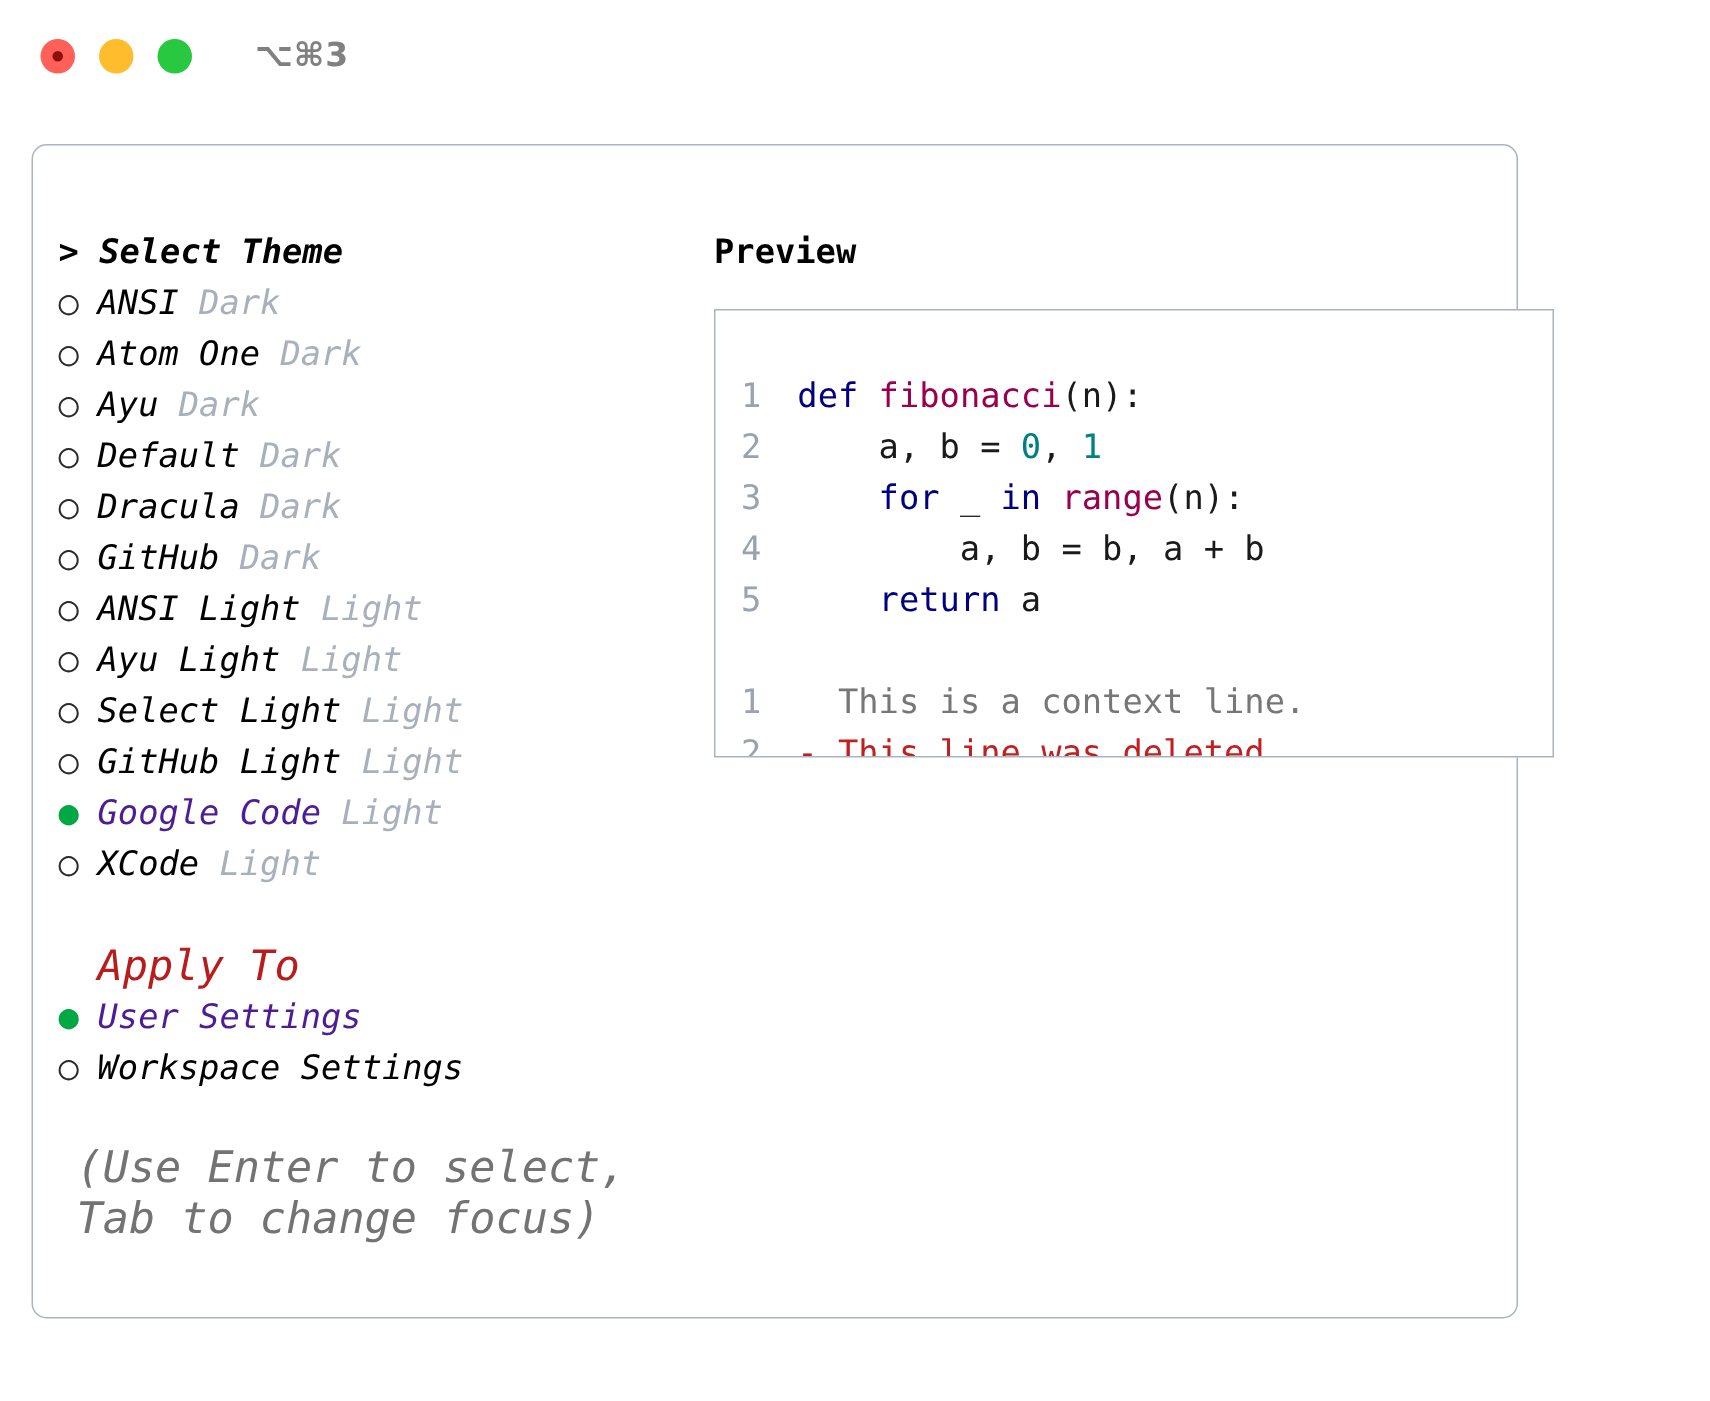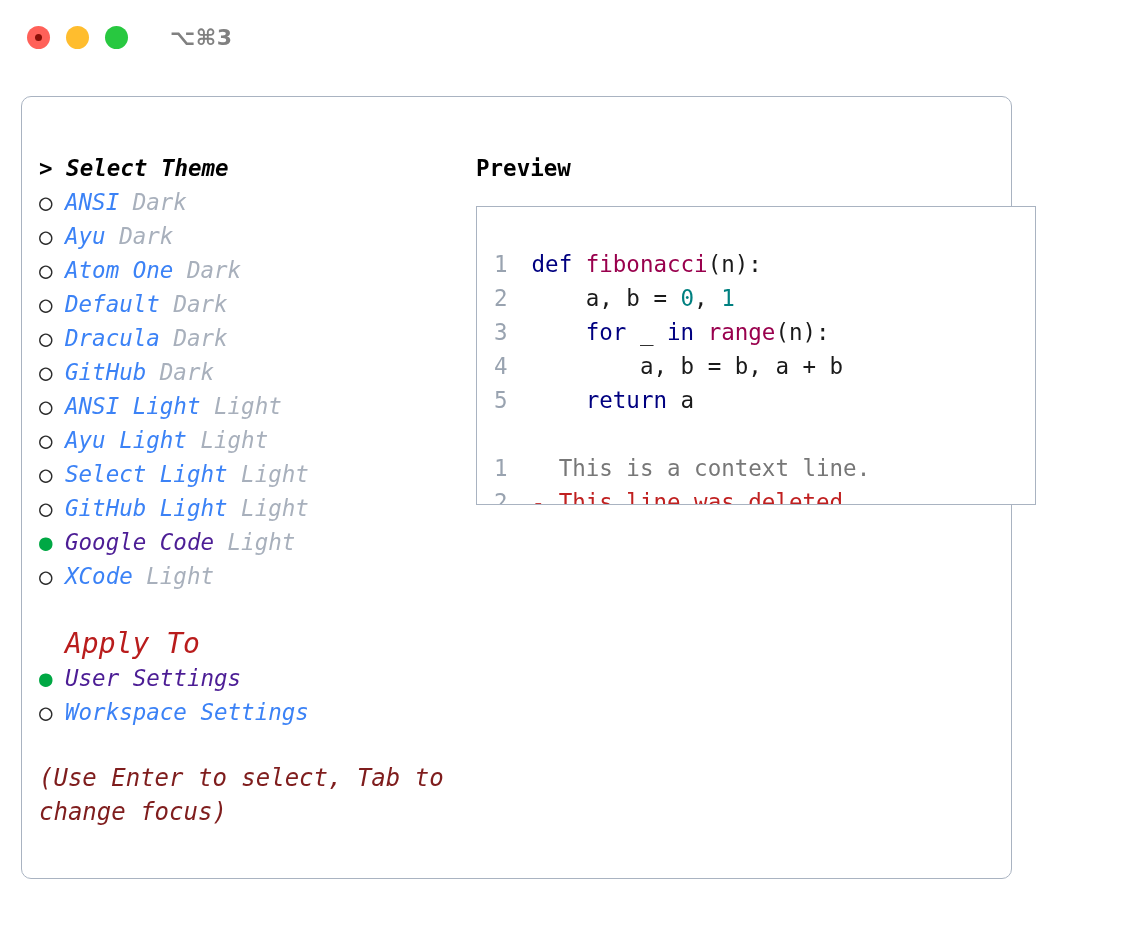--- a/index.html
+++ b/index.html
@@ -100,39 +100,40 @@
     white-space: pre;
     color: #2a2a2a;
     display: block;
   }
   .marker {
     display: inline-block;
     width: 26px;
     color: #2a2a2a;
   }
   .marker.on { color: #00a844; }
-  .opt-label        { color: #3b82f6; }
+  .opt-label        { color: #000000; }
   .opt-label.sel    { color: #4c1d95; }
   .opt-suffix       { color: #a8b0bc; }
 
   .group-title {
     font-size: 28px;
     line-height: 34px;
     color: #b91c1c;
     white-space: pre;
     padding-left: 26px;
   }
   .spacer-row { height: 34px; }
 
   .hint {
     margin-top: 32px;
-    font-size: 24px;
-    line-height: 34px;
-    color: #7f1d1d;
+    font-size: 29px;
+    line-height: 34px;
+    color: #737373;
     width: 412px;
+    margin-left: 12px;
   }
 
   
   .right-col {
     position: absolute;
     left: 454px;
     top: 54px;
     width: 490px;
   }
   .preview-title {
@@ -184,22 +185,22 @@
     </div>
     <div class="shortcut">⌥⌘3</div>
   </div>
 
   <div class="panel">
 
     <div class="left-col">
       <div class="heading">&gt; Select Theme</div>
       <div id="theme-list">
           <div class="opt-row"><span class="marker">○</span><span class="opt-label">ANSI</span> <span class="opt-suffix">Dark</span></div>
+          <div class="opt-row"><span class="marker">○</span><span class="opt-label">Atom One</span> <span class="opt-suffix">Dark</span></div>
           <div class="opt-row"><span class="marker">○</span><span class="opt-label">Ayu</span> <span class="opt-suffix">Dark</span></div>
-          <div class="opt-row"><span class="marker">○</span><span class="opt-label">Atom One</span> <span class="opt-suffix">Dark</span></div>
           <div class="opt-row"><span class="marker">○</span><span class="opt-label">Default</span> <span class="opt-suffix">Dark</span></div>
           <div class="opt-row"><span class="marker">○</span><span class="opt-label">Dracula</span> <span class="opt-suffix">Dark</span></div>
           <div class="opt-row"><span class="marker">○</span><span class="opt-label">GitHub</span> <span class="opt-suffix">Dark</span></div>
           <div class="opt-row"><span class="marker">○</span><span class="opt-label">ANSI Light</span> <span class="opt-suffix">Light</span></div>
           <div class="opt-row"><span class="marker">○</span><span class="opt-label">Ayu Light</span> <span class="opt-suffix">Light</span></div>
           <div class="opt-row"><span class="marker">○</span><span class="opt-label">Select Light</span> <span class="opt-suffix">Light</span></div>
           <div class="opt-row"><span class="marker">○</span><span class="opt-label">GitHub Light</span> <span class="opt-suffix">Light</span></div>
           <div class="opt-row"><span class="marker on">●</span><span class="opt-label sel">Google Code</span> <span class="opt-suffix">Light</span></div>
           <div class="opt-row"><span class="marker">○</span><span class="opt-label">XCode</span> <span class="opt-suffix">Light</span></div>
         </div>

